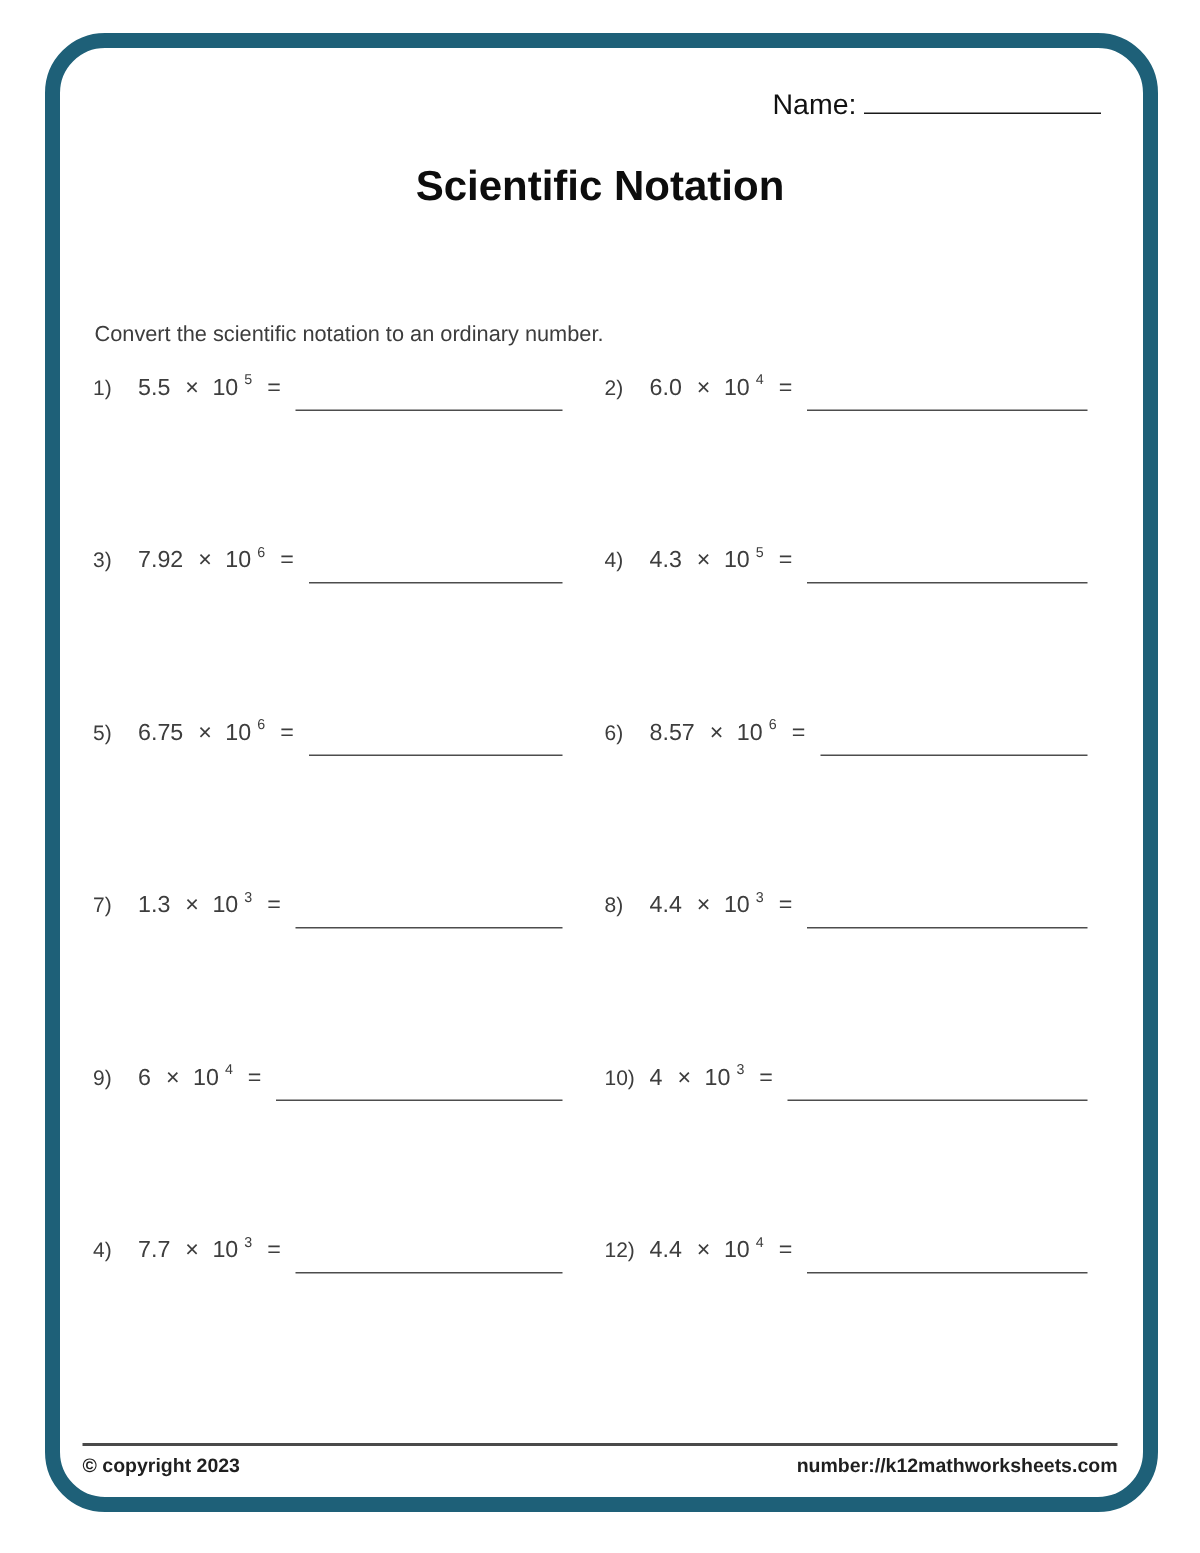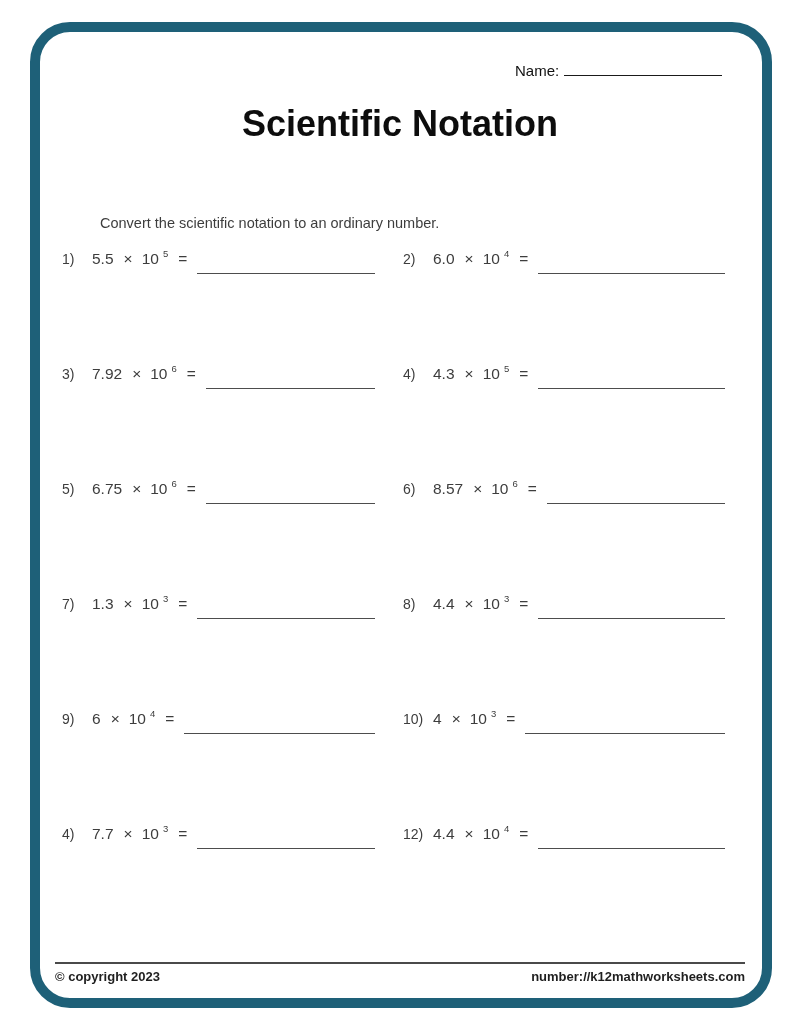--- a/index.html
+++ b/index.html
@@ -22,46 +22,45 @@
     left: 30px; top: 22px;
     width: 742px; height: 986px;
     border: 10px solid var(--border-color);
     border-radius: 40px;
   }
   .name-row {
     position: absolute;
     left: 515px; top: 60px;
     display: flex;
     align-items: baseline;
-    font-size: 15px;
+    font-size: 19px;
     color: #111;
   }
   .name-line {
     display: inline-block;
     width: 158px;
     border-bottom: 1.6px solid #1a1a1a;
     height: 16px;
     margin-left: 5px;
   }
   .page-title {
     position: absolute;
     left: 0; top: 103px;
     width: 800px;
     text-align: center;
-    font-size: 36px;
+    font-size: 28px;
     font-weight: bold;
     color: var(--title-color);
     line-height: 42px;
   }
   .instruction {
     position: absolute;
     left: 63px; top: 215px;
     font-size: 14.5px;
     color: var(--text-color);
-    margin-left: 37px;
   }
   .problems-grid {
     position: absolute;
     left: 62px; top: 250px;
     width: 666px;
     display: grid;
     grid-template-columns: 341px 325px;
     grid-auto-rows: 115px;
   }
   .problem {

